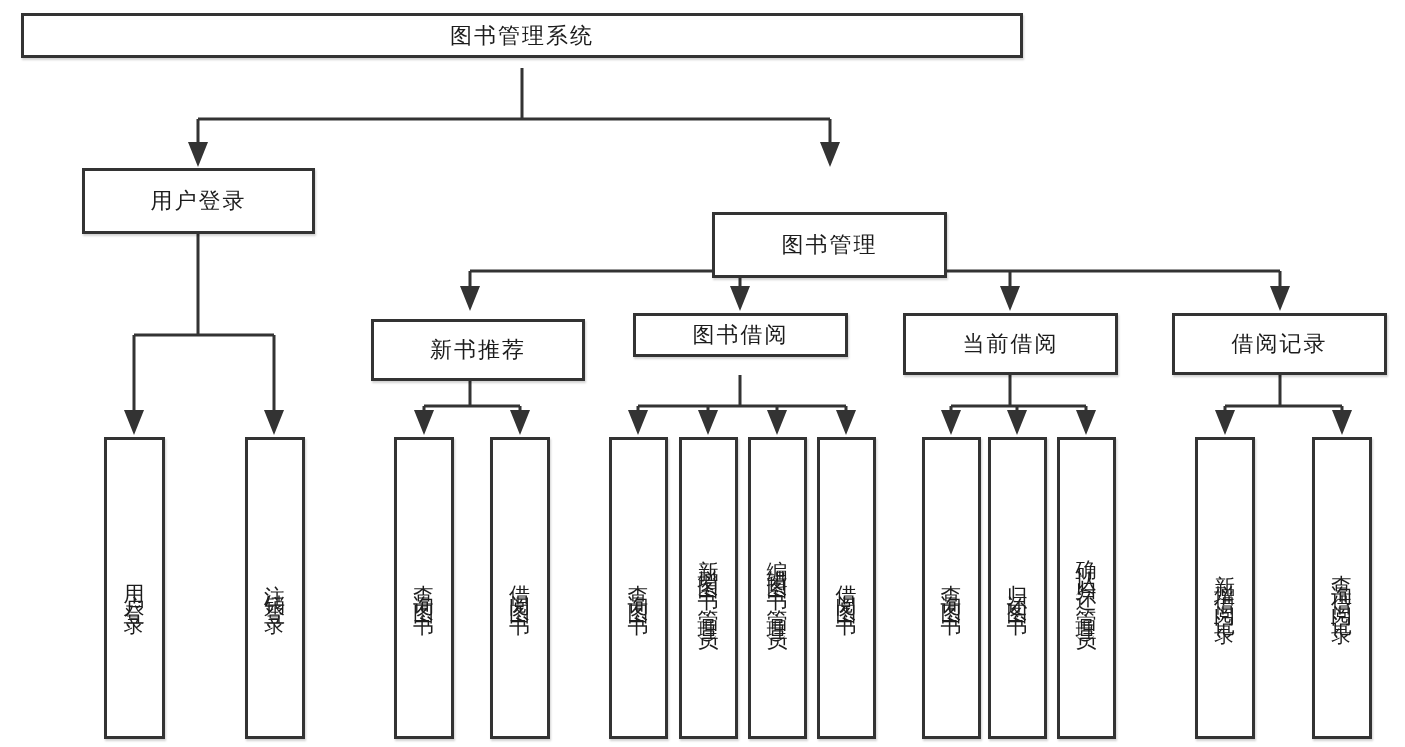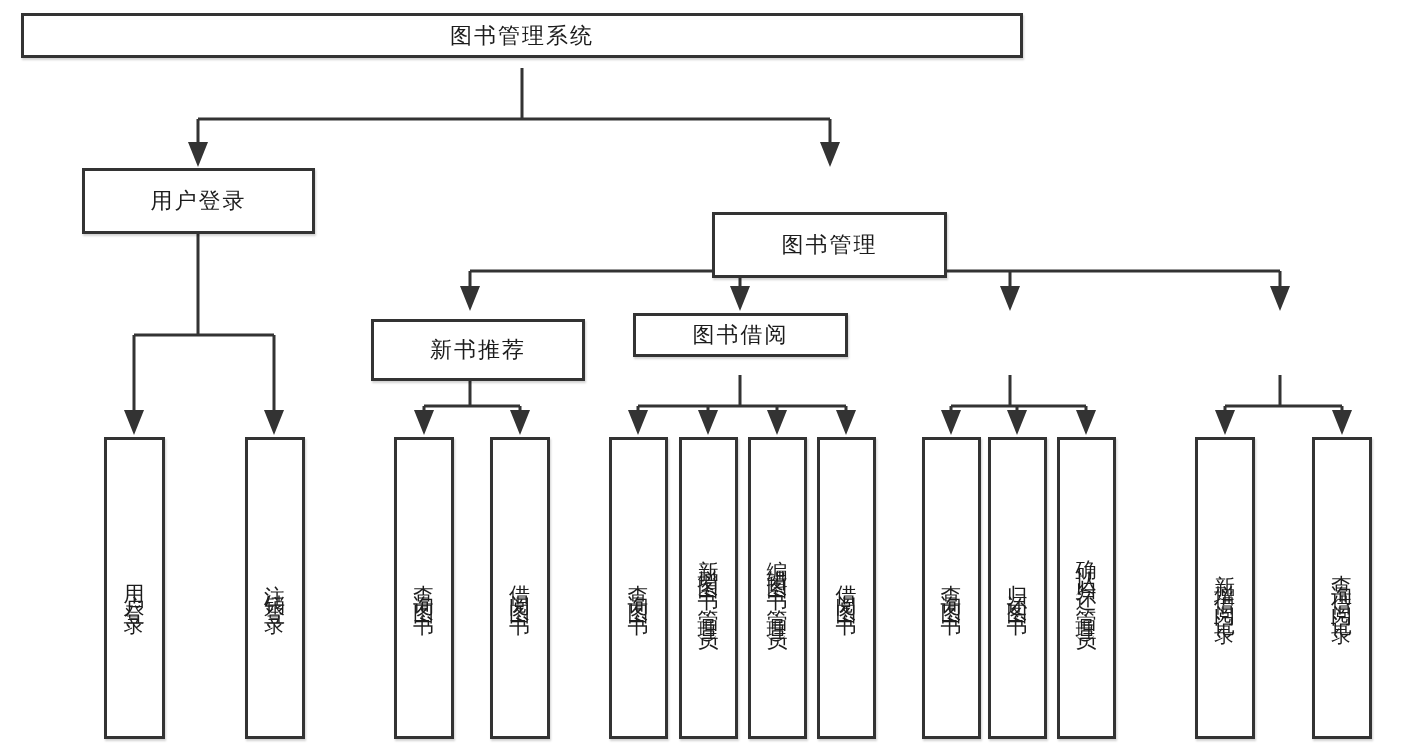--- a/index.html
+++ b/index.html
@@ -100,20 +100,26 @@
   <div class="node" style="left:712px;top:168px;width:235px;height:66px;margin-top:44px;">
     <span>图书管理</span>
   </div>
 
   <div class="node" style="left:371px;top:313px;width:214px;height:62px;margin-top:6px;">
     <span>新书推荐</span>
   </div>
   <div class="node" style="left:633px;top:313px;width:215px;height:44px;">
     <span>图书借阅</span>
   </div>
+  <div class="node" style="left:903px;top:313px;width:215px;height:62px;">
+    <span>当前借阅</span>
+  </div>
+  <div class="node" style="left:1172px;top:313px;width:215px;height:62px;">
+    <span>借阅记录</span>
+  </div>
 
   <div class="node leaf" style="left:104px;top:437px;width:61px;height:302px;">
     <span class="vtext">用户登录</span>
   </div>
   <div class="node leaf" style="left:245px;top:437px;width:60px;height:302px;">
     <span class="vtext">注销登录</span>
   </div>
 
   <div class="node leaf" style="left:394px;top:437px;width:60px;height:302px;">
     <span class="vtext">查询图书</span>

